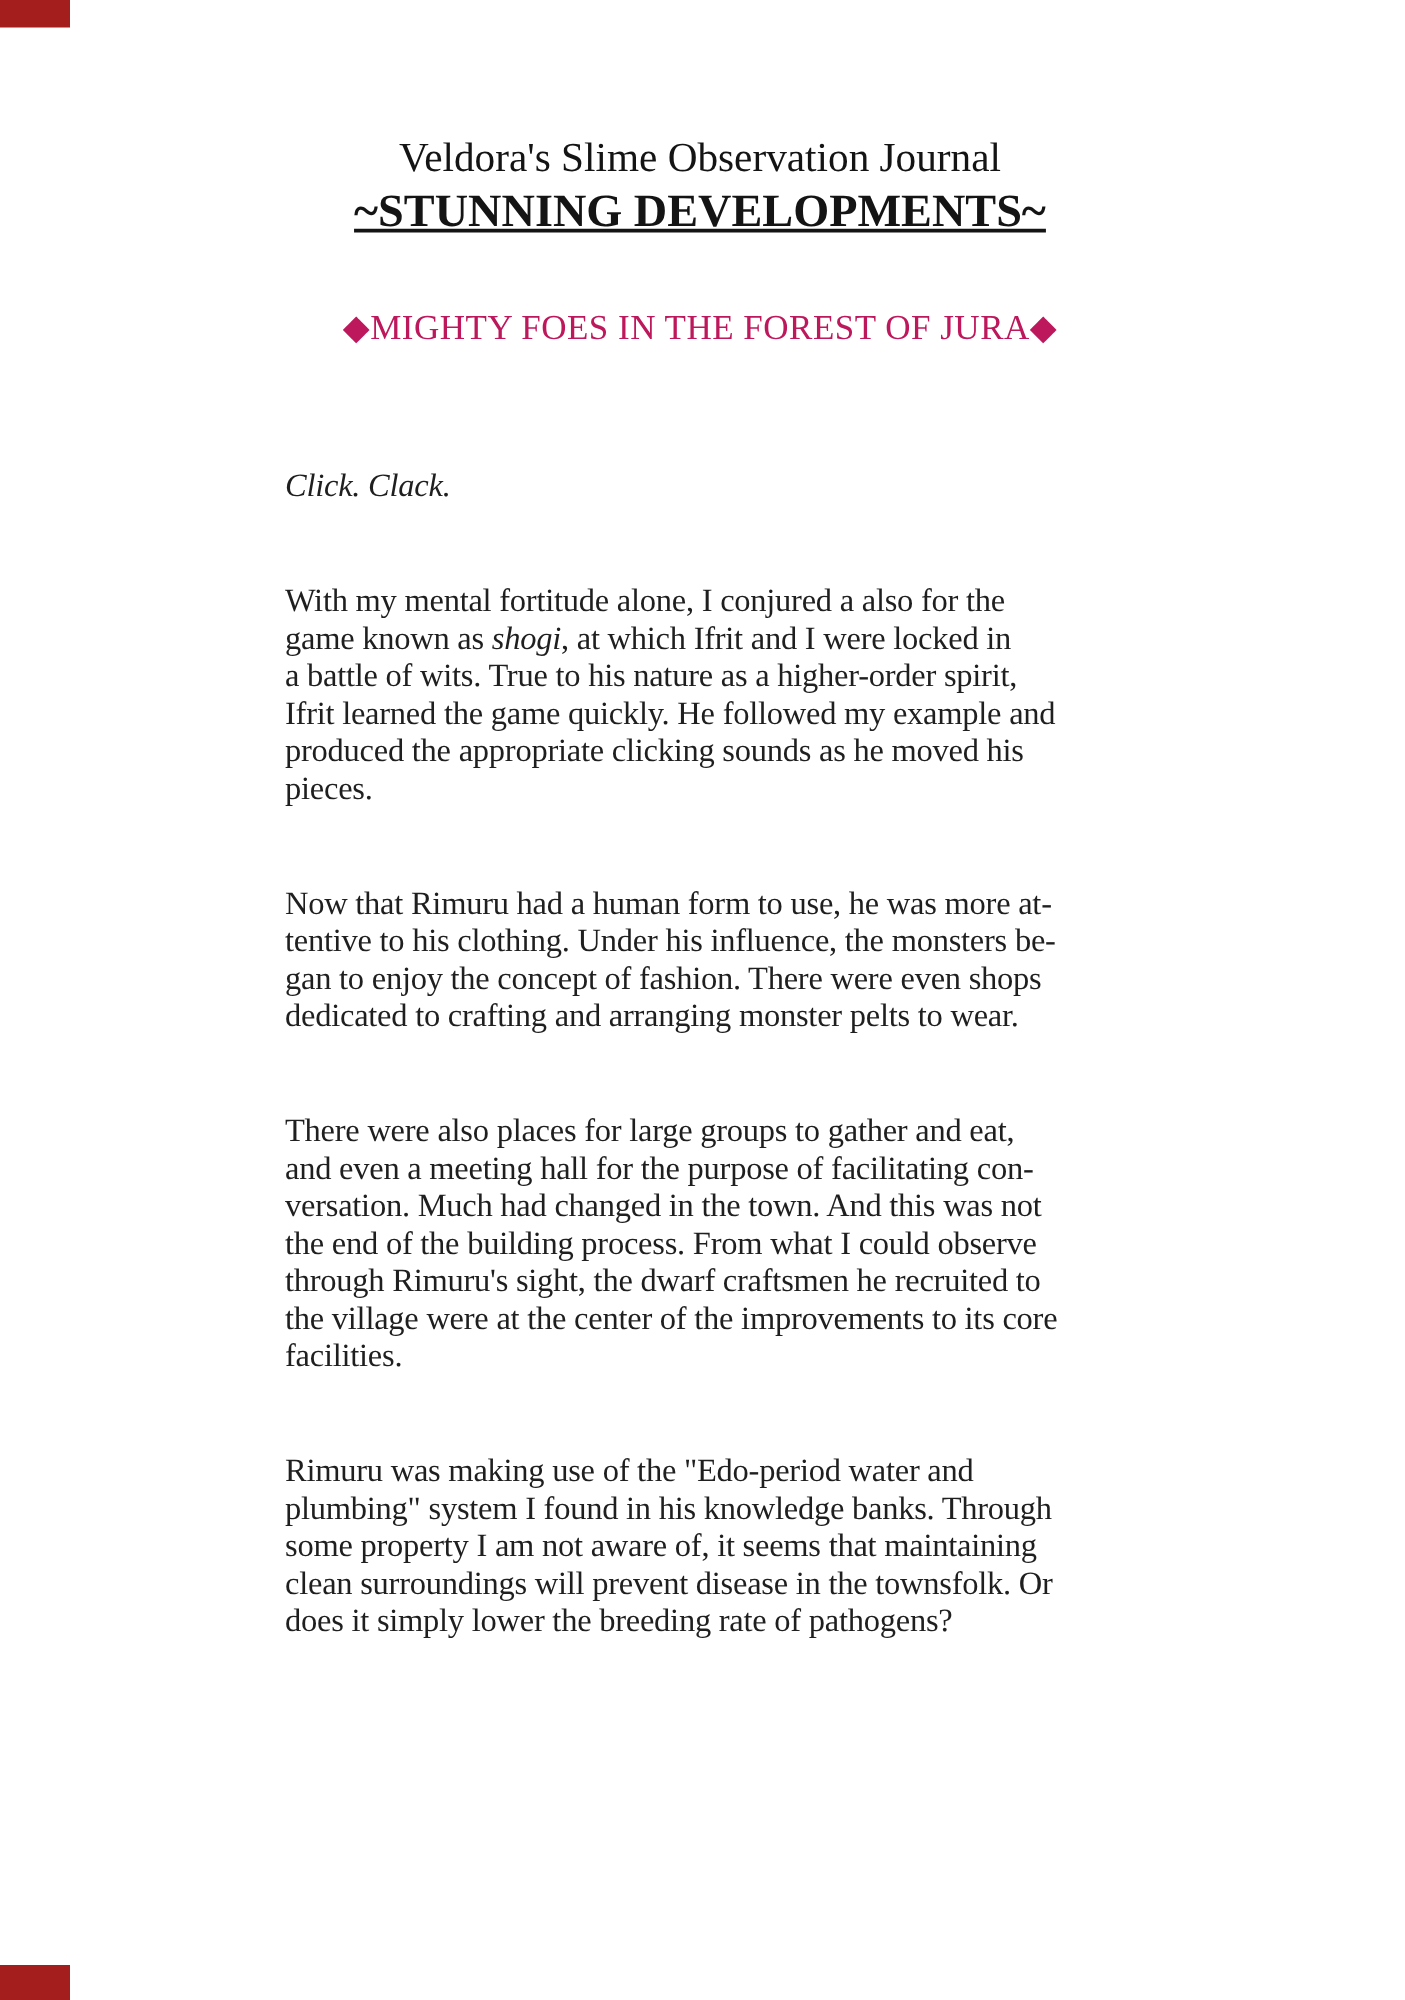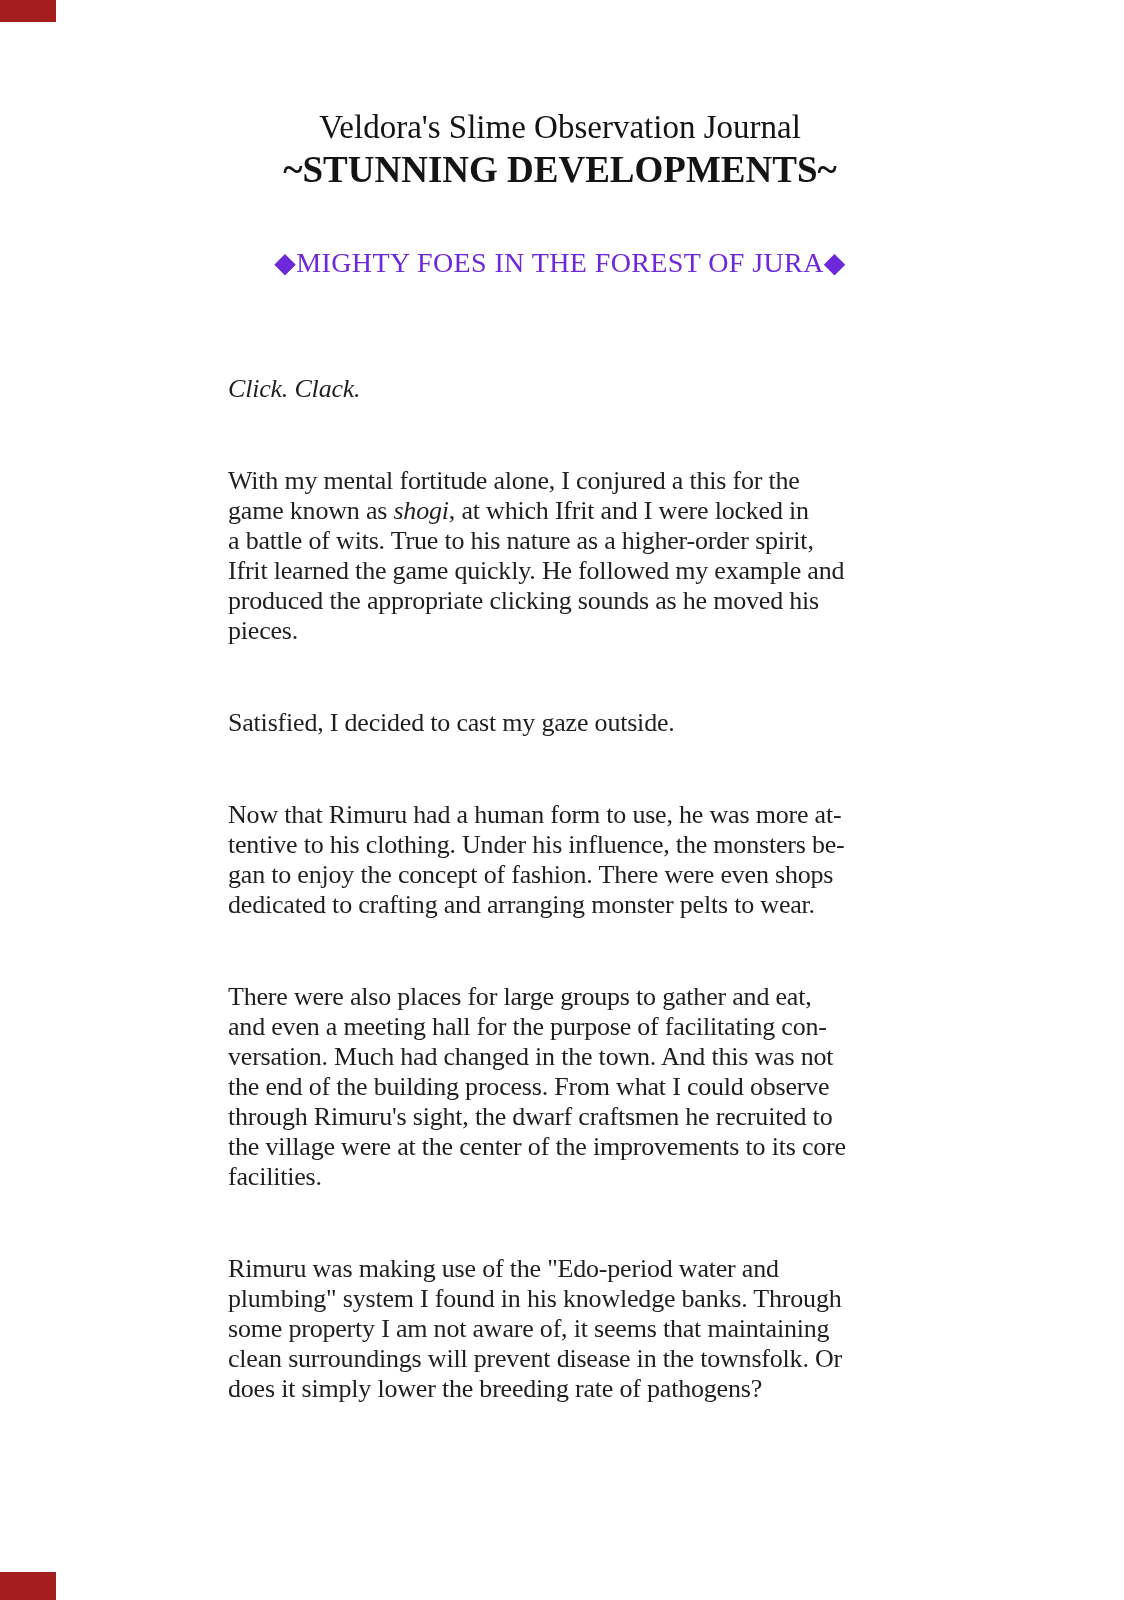--- a/index.html
+++ b/index.html
@@ -33,29 +33,30 @@
     font-size: 33px;
     line-height: 42px;
     font-weight: 400;
     white-space: nowrap;
   }
   .title-sub {
     font-size: 37px;
     line-height: 44px;
     font-weight: 700;
     white-space: nowrap;
+    text-decoration: underline;
   }
   .section-heading {
     margin-top: 54px;
     font-size: 28px;
     line-height: 34px;
     font-weight: 400;
     letter-spacing: 0.4px;
     white-space: nowrap;
-    color: #6d28d9;
+    color: #be185d;
   }
 
   .body-text {
     position: absolute;
     left: 228px;
     top: 332px;
     width: 672px;
     font-size: 26px;
     line-height: 30px;
     letter-spacing: -0.2px;
@@ -75,27 +76,26 @@
   <div class="corner-mark bottom"></div>
 
   <header class="titles">
     <div class="title-main">Veldora's Slime Observation Journal</div>
     <div class="title-sub">~STUNNING DEVELOPMENTS~</div>
     <div class="section-heading">◆MIGHTY FOES IN THE FOREST OF JURA◆</div>
   </header>
 
   <main class="body-text">
     <p class="sfx">Click. Clack.</p>
-    <p><span>With my mental fortitude alone, I conjured a this for the
+    <p><span>With my mental fortitude alone, I conjured a also for the
 game known as </span><span class="it">shogi</span><span>, at which Ifrit and I were locked in
 a battle of wits. True to his nature as a higher-order spirit,
 Ifrit learned the game quickly. He followed my example and
 produced the appropriate clicking sounds as he moved his
 pieces.</span></p>
-    <p>Satisfied, I decided to cast my gaze outside.</p>
     <p>Now that Rimuru had a human form to use, he was more at-
 tentive to his clothing. Under his influence, the monsters be-
 gan to enjoy the concept of fashion. There were even shops
 dedicated to crafting and arranging monster pelts to wear.</p>
     <p>There were also places for large groups to gather and eat,
 and even a meeting hall for the purpose of facilitating con-
 versation. Much had changed in the town. And this was not
 the end of the building process. From what I could observe
 through Rimuru's sight, the dwarf craftsmen he recruited to
 the village were at the center of the improvements to its core

